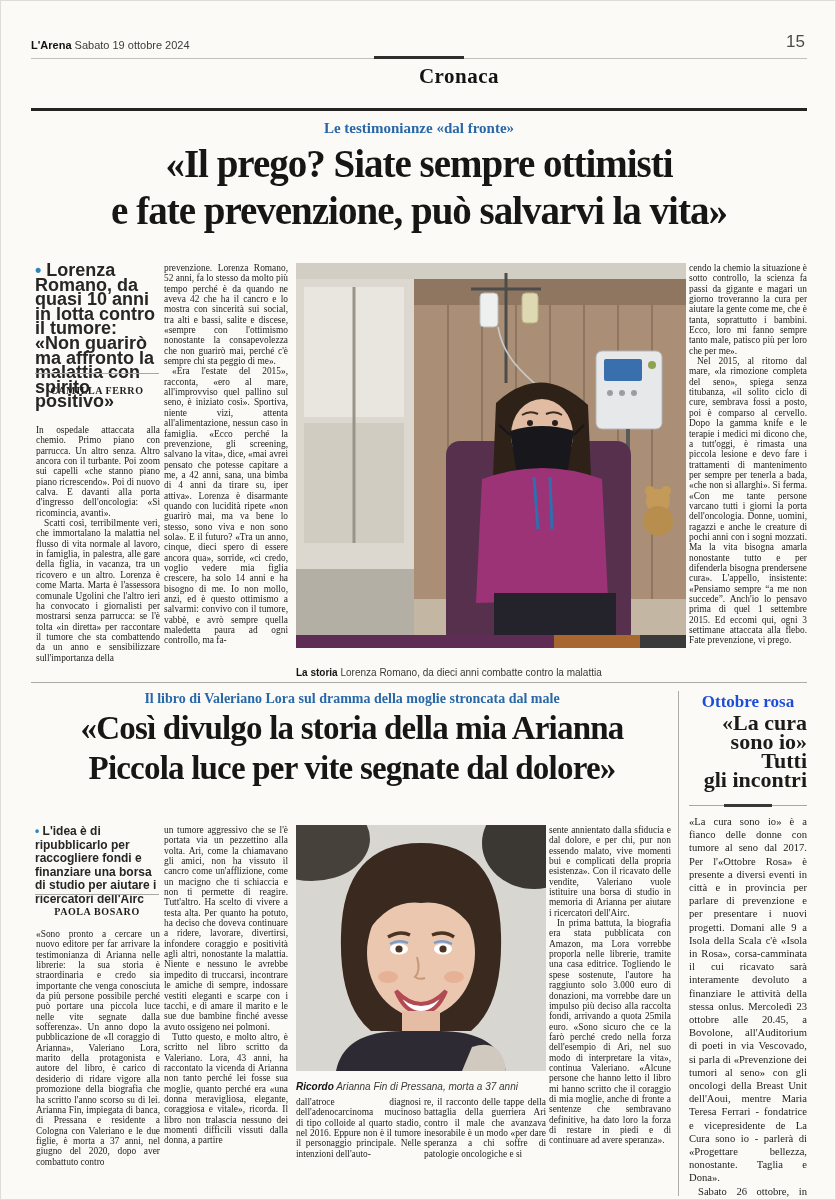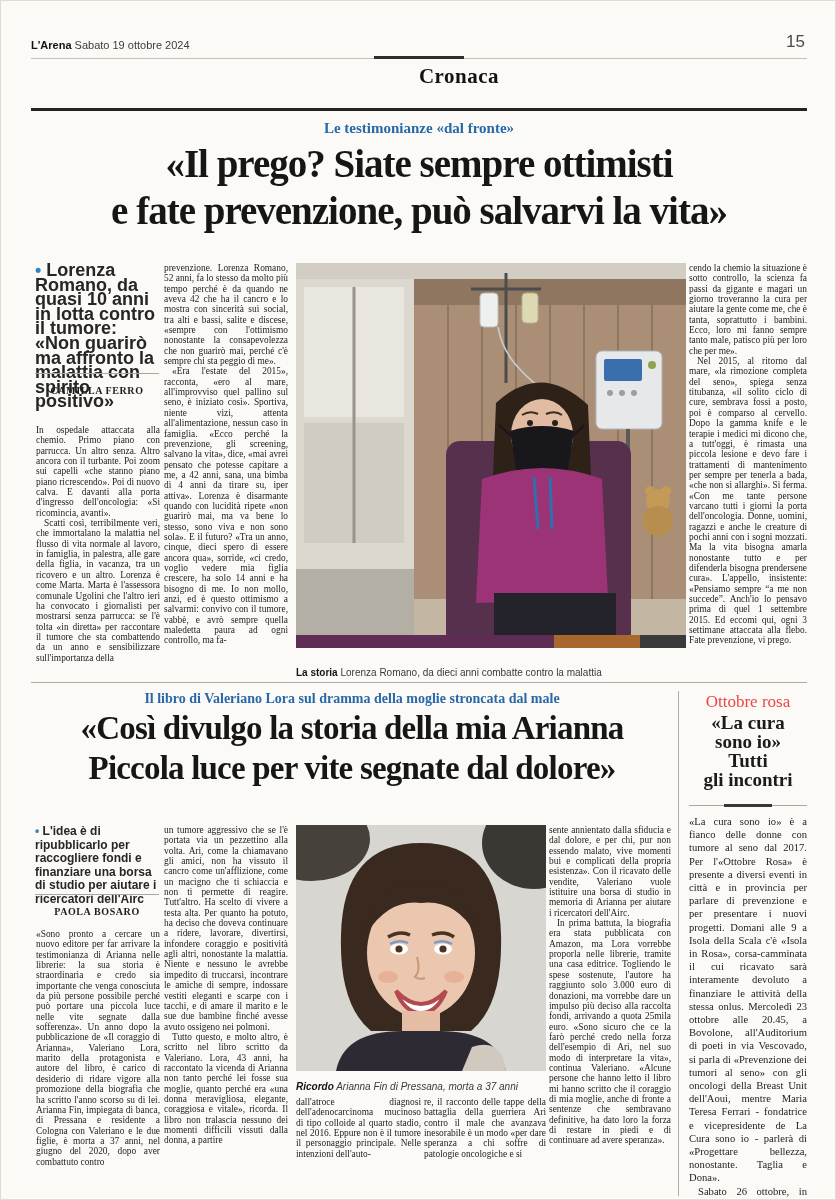--- a/index.html
+++ b/index.html
@@ -69,23 +69,23 @@
   .caption { font-family:"Liberation Sans","DejaVu Sans",sans-serif;
              font-size:10px; color:#3a3a38; }
   .caption b { color:#141414; }
   .cap1 { top:652px; left:295px; width:390px;margin-top:14px; }
   .cap2 { top:1080px; left:295px; width:250px;font-style:italic; }
   .photo-frame { width:100%; height:100%; display:block; }
 
   
   .side-vrule { top:690px; left:677px; height:505px; border-left:1px solid #aeaca6; }
   .side-label { top:691px; left:688px; width:118px; text-align:center;
-                font-size:17px; font-weight:400; color:#ef4444; }
-  .side-head  { top:712px; left:688px; width:118px; text-align:center;
-                font-size:19px; line-height:19px; font-weight:700; color:#1b1b19; }
+                font-size:17px; font-weight:700; color:#1d4ed8; }
+  .side-head  { top:712px; left:688px; width:118px; text-align:right;
+                font-size:22px; line-height:19px; font-weight:700; color:#1b1b19; }
   .side-rule  { top:804px; left:688px; width:118px; border-top:1px solid #a9a7a1; position:absolute; }
   .side-rule span { position:absolute; top:-2px; left:35px; width:48px; height:3px; background:#383836; display:block; }
   .side-body  { top:814px; left:688px; width:118px; height:382px;
                 font-size:10.6px; line-height:13.2px; text-align:justify;
                 hyphens:auto; overflow:hidden; color:#232321; }
   .side-body p.ind { text-indent:9px; }
 </style>
 </head>
 <body>
 

